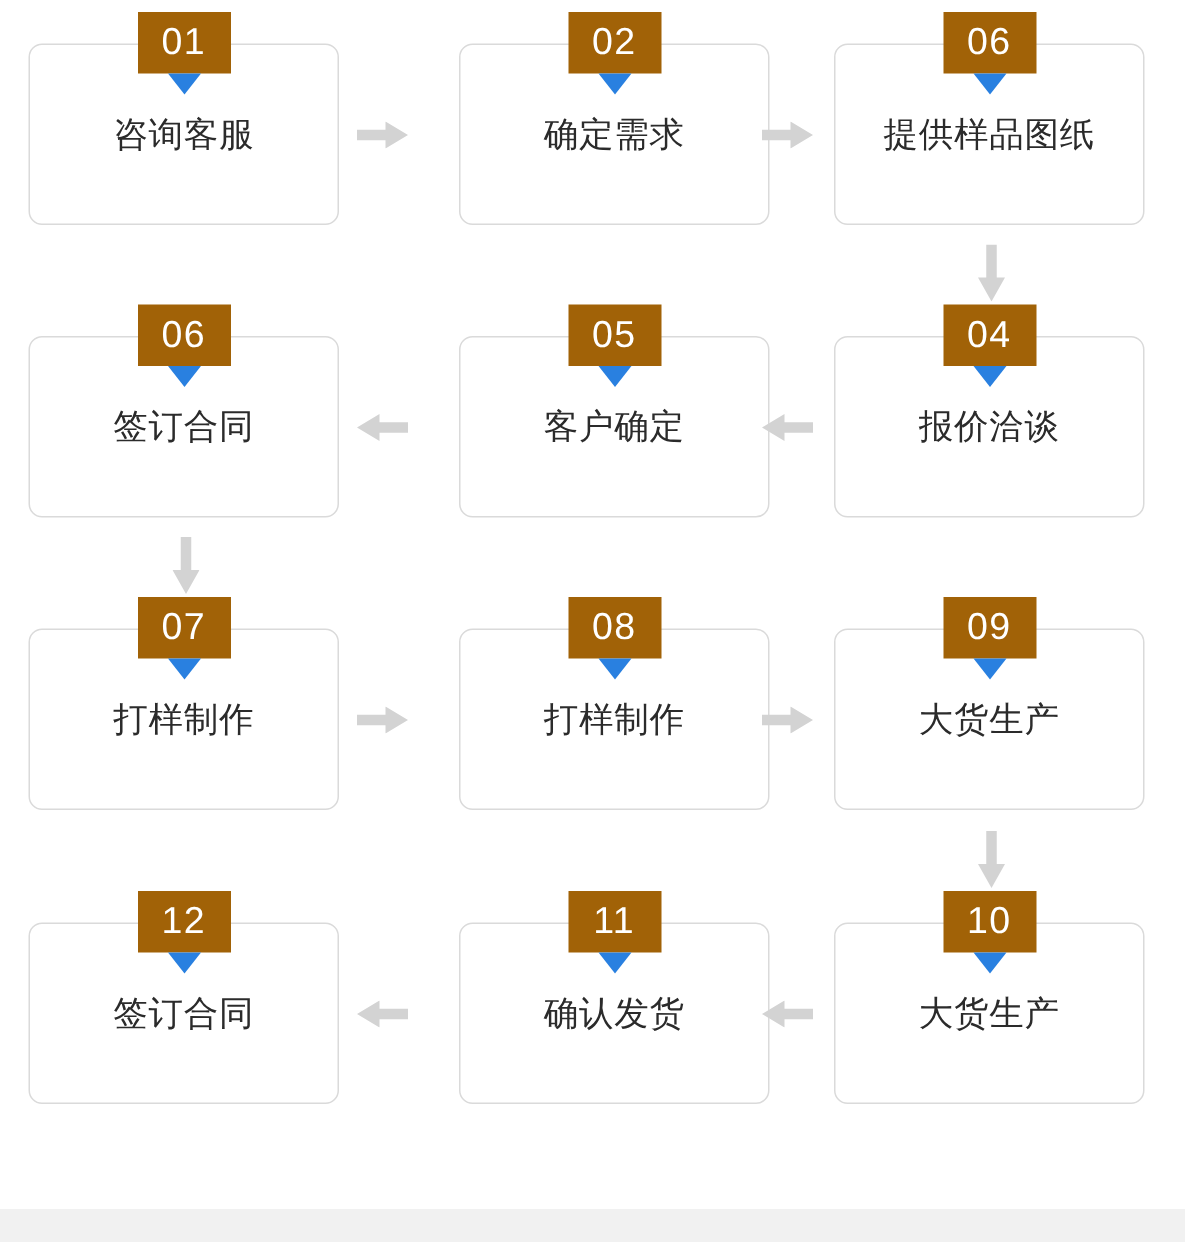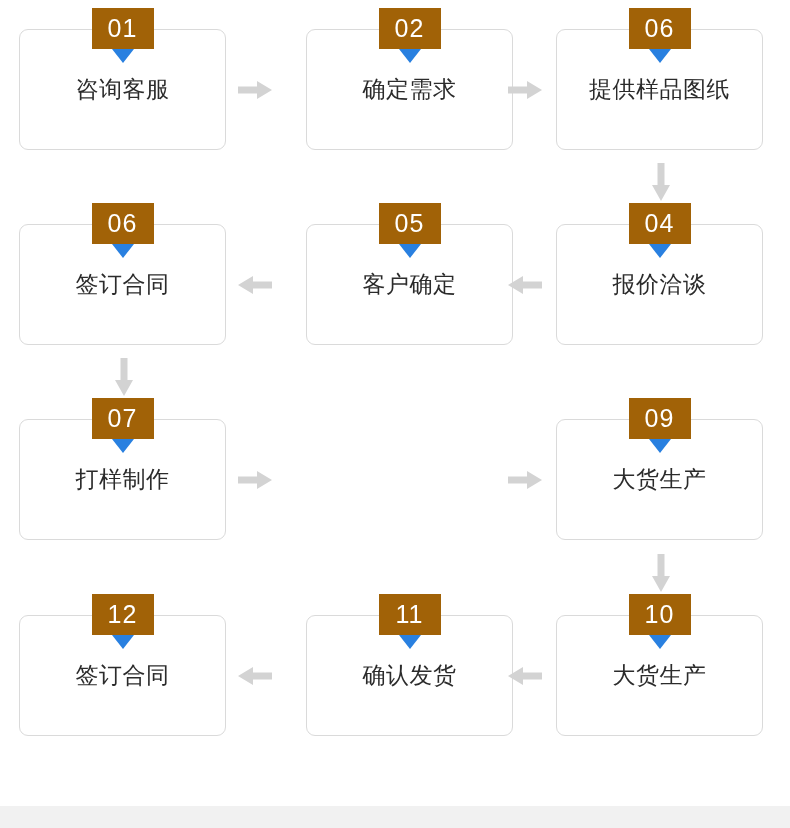--- a/index.html
+++ b/index.html
@@ -234,20 +234,27 @@
       </div>
       <div class="node-label">打样制作</div>
     </div>
 
     <div class="h-arrow gap1">
       <svg viewBox="0 0 34 18" xmlns="http://www.w3.org/2000/svg" aria-hidden="true">
         <path d="M0 5.5 H19 V0 L34 9 L19 18 V12.5 H0 Z" fill="#d3d3d3"></path>
       </svg>
     </div>
 
+    <div class="node c2">
+      <div class="badge">
+        <span>08</span>
+        <span class="badge-pointer"></span>
+      </div>
+      <div class="node-label">打样制作</div>
+    </div>
 
     <div class="h-arrow gap2">
       <svg viewBox="0 0 34 18" xmlns="http://www.w3.org/2000/svg" aria-hidden="true">
         <path d="M0 5.5 H19 V0 L34 9 L19 18 V12.5 H0 Z" fill="#d3d3d3"></path>
       </svg>
     </div>
 
     <div class="node c3">
       <div class="badge">
         <span>09</span>

